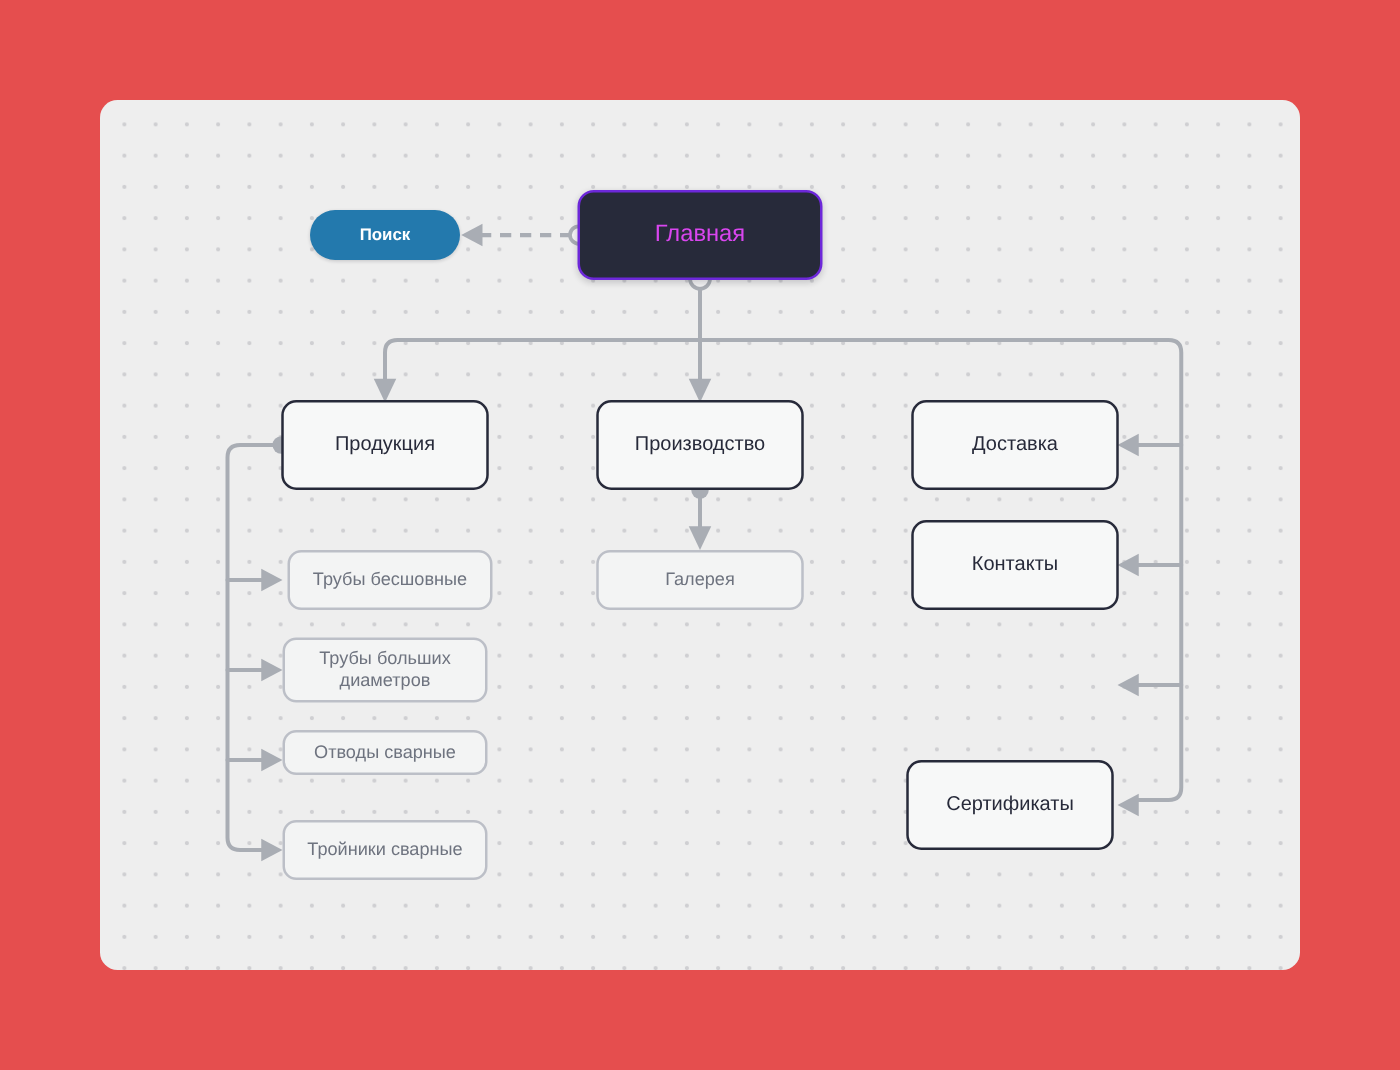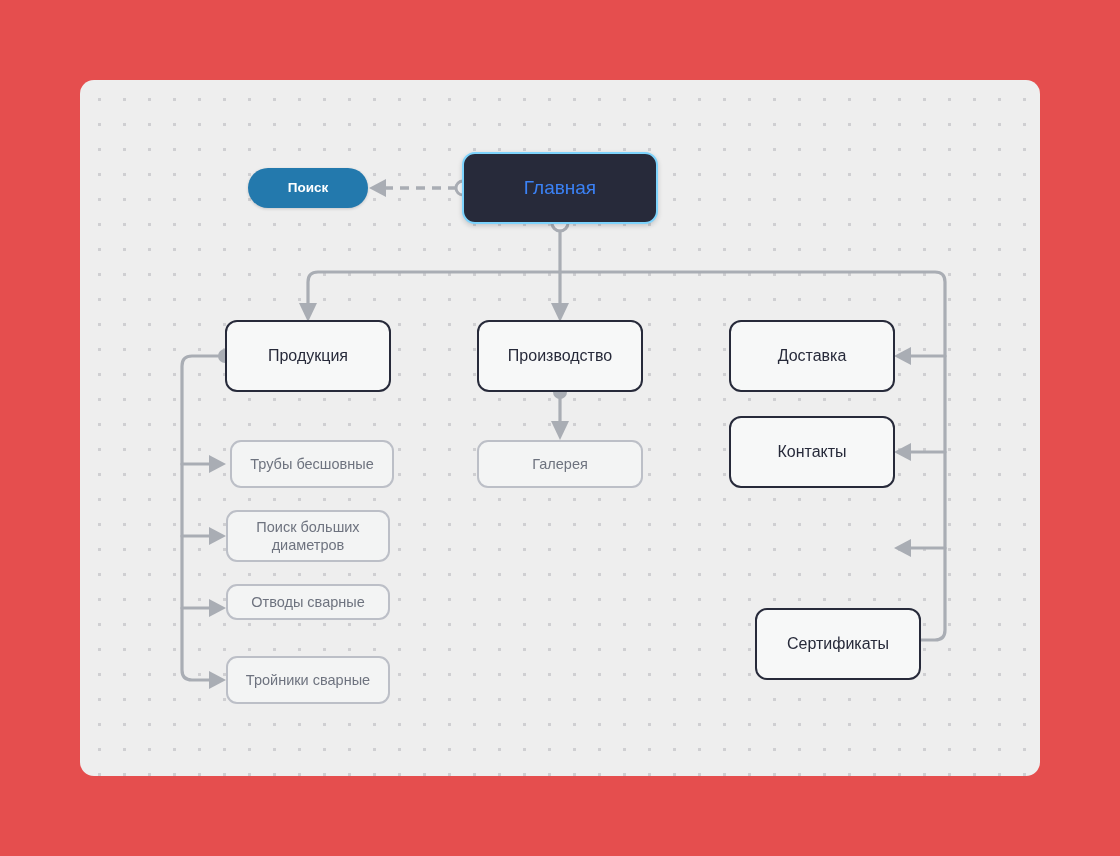--- a/index.html
+++ b/index.html
@@ -80,22 +80,22 @@
     display: flex;
     align-items: center;
     justify-content: center;
     text-align: center;
     border-radius: 12px;
     line-height: 1.25;
   }
 
   .node.root {
     background: #272a3a;
-    border: 2px solid #7dd3fc;
-    color: #3b82f6;
+    border: 2px solid #6d28d9;
+    color: #d946ef;
     font-size: 19px;
     border-radius: 13px;
     box-shadow: 0 2px 5px rgba(20,22,34,0.18);
   }
 
   .node.primary {
     background: #f7f8f8;
     border: 2.4px solid #272a3a;
     color: #272a3a;
     font-size: 16px;
@@ -215,34 +215,34 @@
 
   <div class="node primary" style="left:729px; top:320px; width:166px; height:72px;justify-content:center;">
     <span class="node-label">Доставка</span>
   </div>
 
   <div class="node primary" style="left:729px; top:416px; width:166px; height:72px;">
     <span class="node-label">Контакты</span>
   </div>
 
 
-  <div class="node primary" style="left:755px; top:608px; width:166px; height:72px;">
+  <div class="node primary" style="left:725px; top:608px; width:166px; height:72px;">
     <span class="node-label">Сертификаты</span>
   </div>
 
   <div class="node secondary" style="left:477px; top:440px; width:166px; height:48px;">
     <span class="node-label">Галерея</span>
   </div>
 
   <div class="node secondary" style="left:230px; top:440px; width:164px; height:48px;">
     <span class="node-label">Трубы бесшовные</span>
   </div>
 
   <div class="node secondary" style="left:226px; top:510px; width:164px; height:52px;">
-    <span class="node-label">Поиск больших
+    <span class="node-label">Трубы больших
 диаметров</span>
   </div>
 
   <div class="node secondary" style="left:226px; top:584px; width:164px; height:36px;">
     <span class="node-label">Отводы сварные</span>
   </div>
 
   <div class="node secondary" style="left:226px; top:656px; width:164px; height:48px;">
     <span class="node-label">Тройники сварные</span>
   </div>

